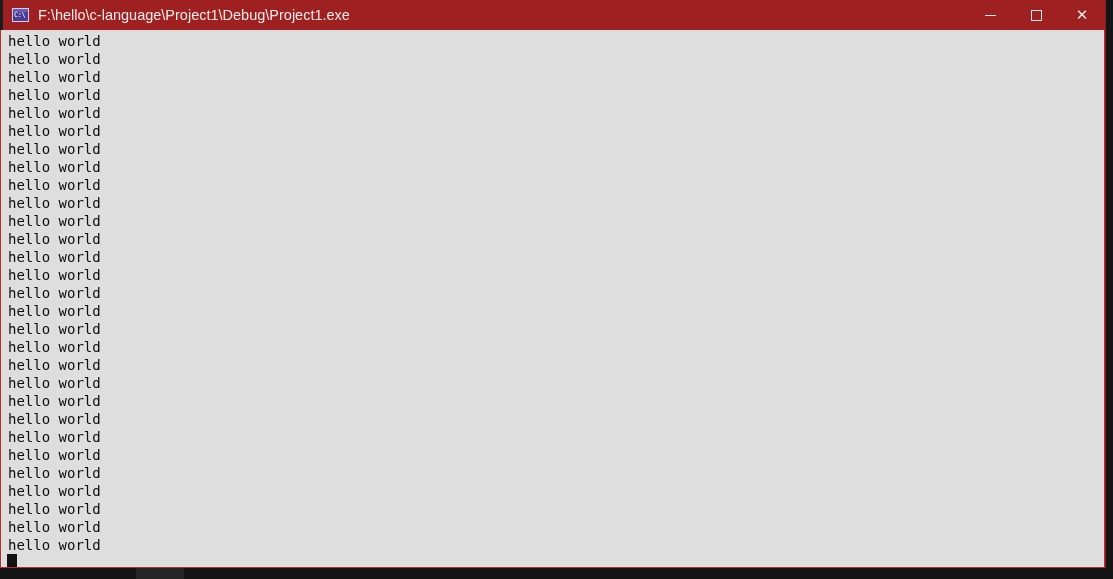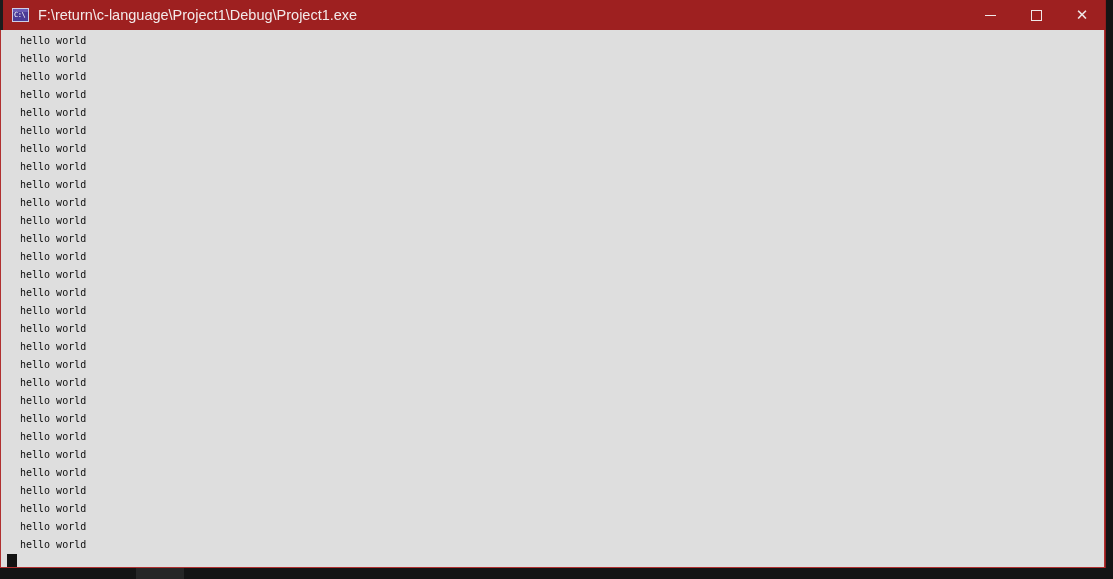--- a/index.html
+++ b/index.html
@@ -247,24 +247,24 @@
     position: relative;
     height: 538px;
     background: #dedede;
     border: 1px solid #b03030;
     border-top: none;
     box-sizing: border-box;
     overflow: hidden;
   }
   .console-text {
     position: absolute;
-    left: 19px;
+    left: 7px;
     top: 2px;
     font-family: "DejaVu Sans Mono", monospace;
-    font-size: 10px;
+    font-size: 14px;
     line-height: 18px;
     color: #0d0d0d;
     white-space: pre;
   }
   .console-line { height: 18px; }
   .console-cursor {
     position: absolute;
     left: 6px;
     top: 524px;
     width: 10px;
@@ -348,21 +348,21 @@
 
   <div class="right-dark"></div>
 
   <div class="console-window">
 
     <div class="titlebar">
       <div class="app-icon">
         <div class="bar"></div>
         <div class="glyph">C:\</div>
       </div>
-      <div class="title-text">F:\return\c-language\Project1\Debug\Project1.exe</div>
+      <div class="title-text">F:\hello\c-language\Project1\Debug\Project1.exe</div>
 
       <div class="win-controls">
         <div class="win-btn">
           <span class="mini"></span>
         </div>
         <div class="win-btn">
           <span class="maxi"></span>
         </div>
         <div class="win-btn">
           <span class="closex">✕</span>

